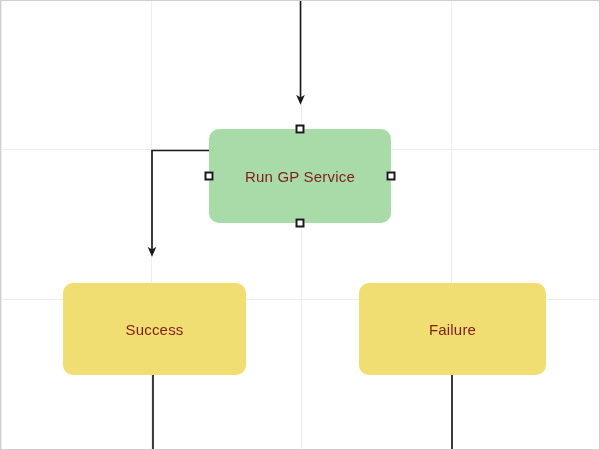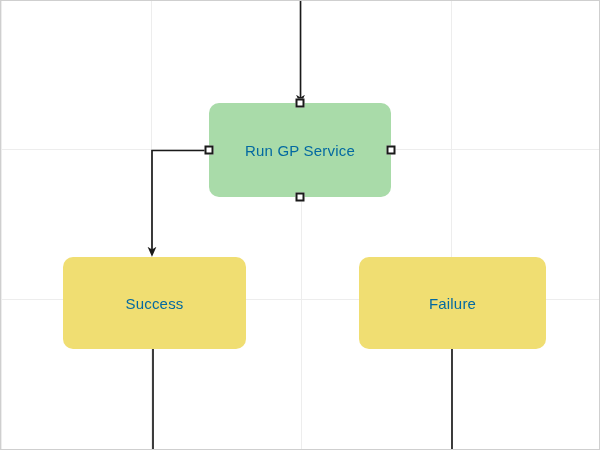--- a/index.html
+++ b/index.html
@@ -46,23 +46,24 @@
   }
 
   .node {
     position: absolute;
     box-sizing: border-box;
     border-radius: 10px;
     display: flex;
     align-items: center;
     justify-content: center;
     font-size: 15px;
-    color: #0369a1;
+    color: #7f1d1d;
     letter-spacing: 0.2px;
     user-select: none;
+    margin-top: 26px;
   }
 
   .node-label {
     pointer-events: none;
   }
 
   #node-run-gp-service {
     left: 208px;
     top: 102px;
     width: 182px;

